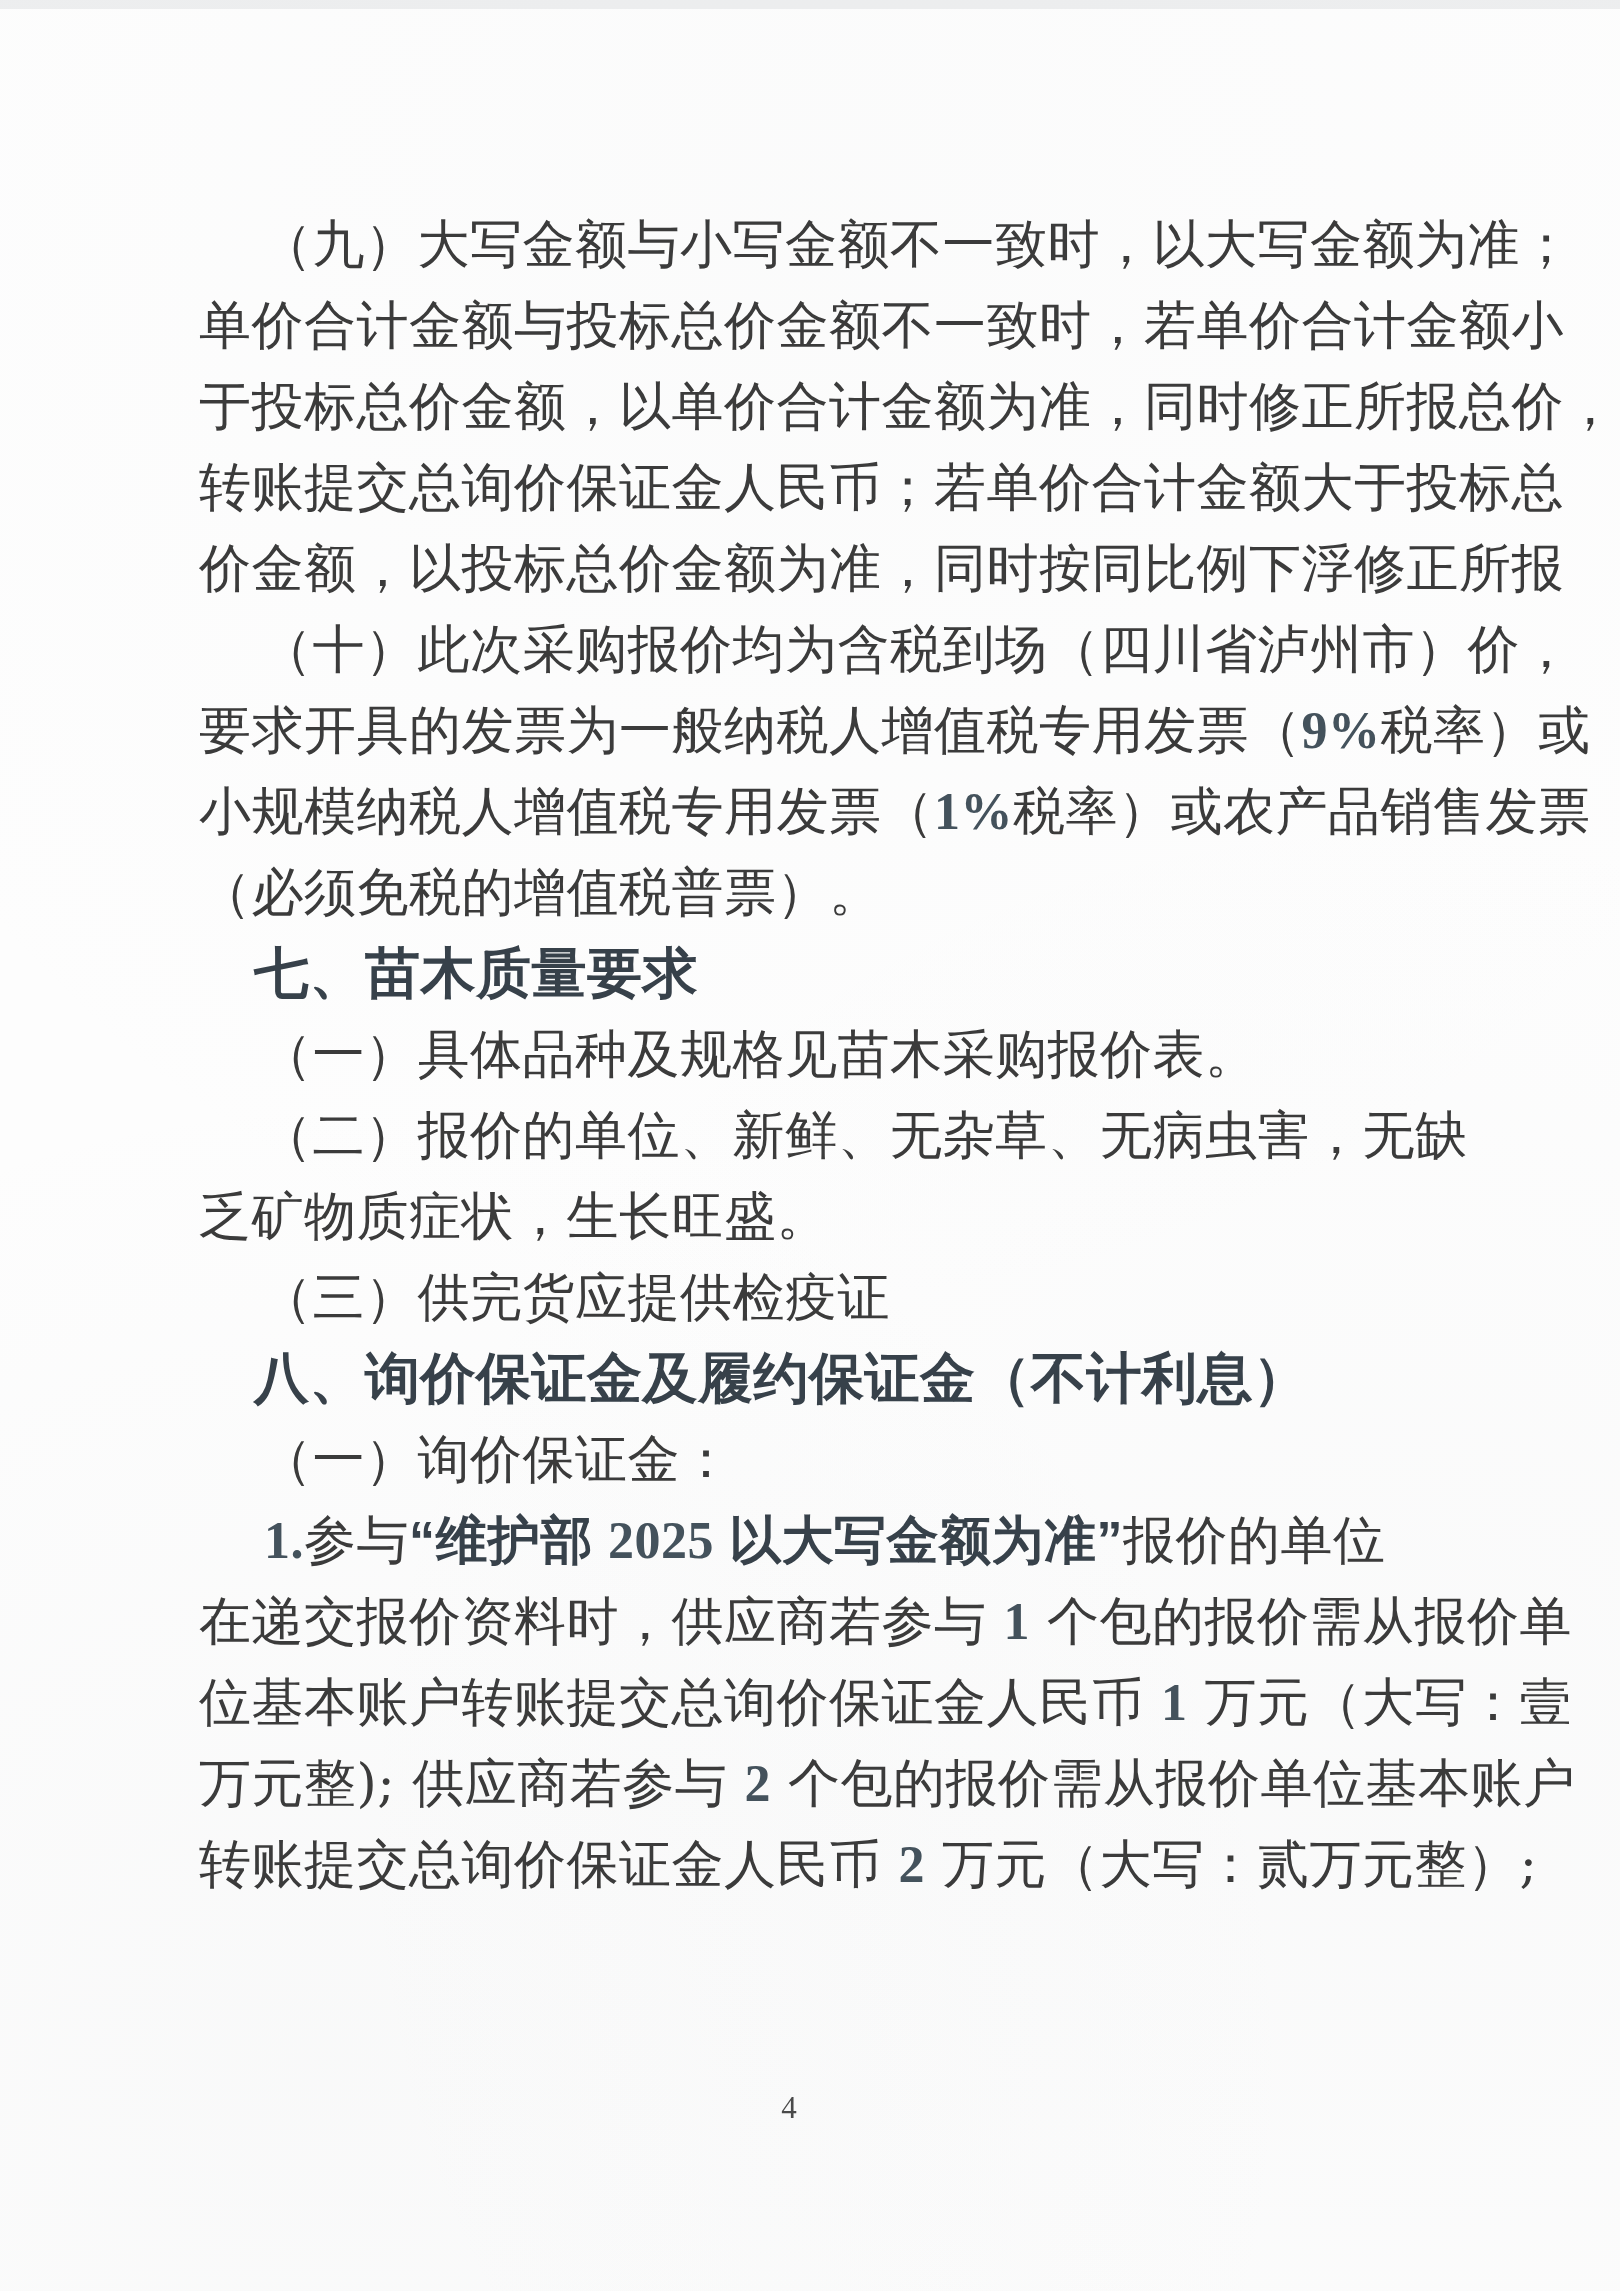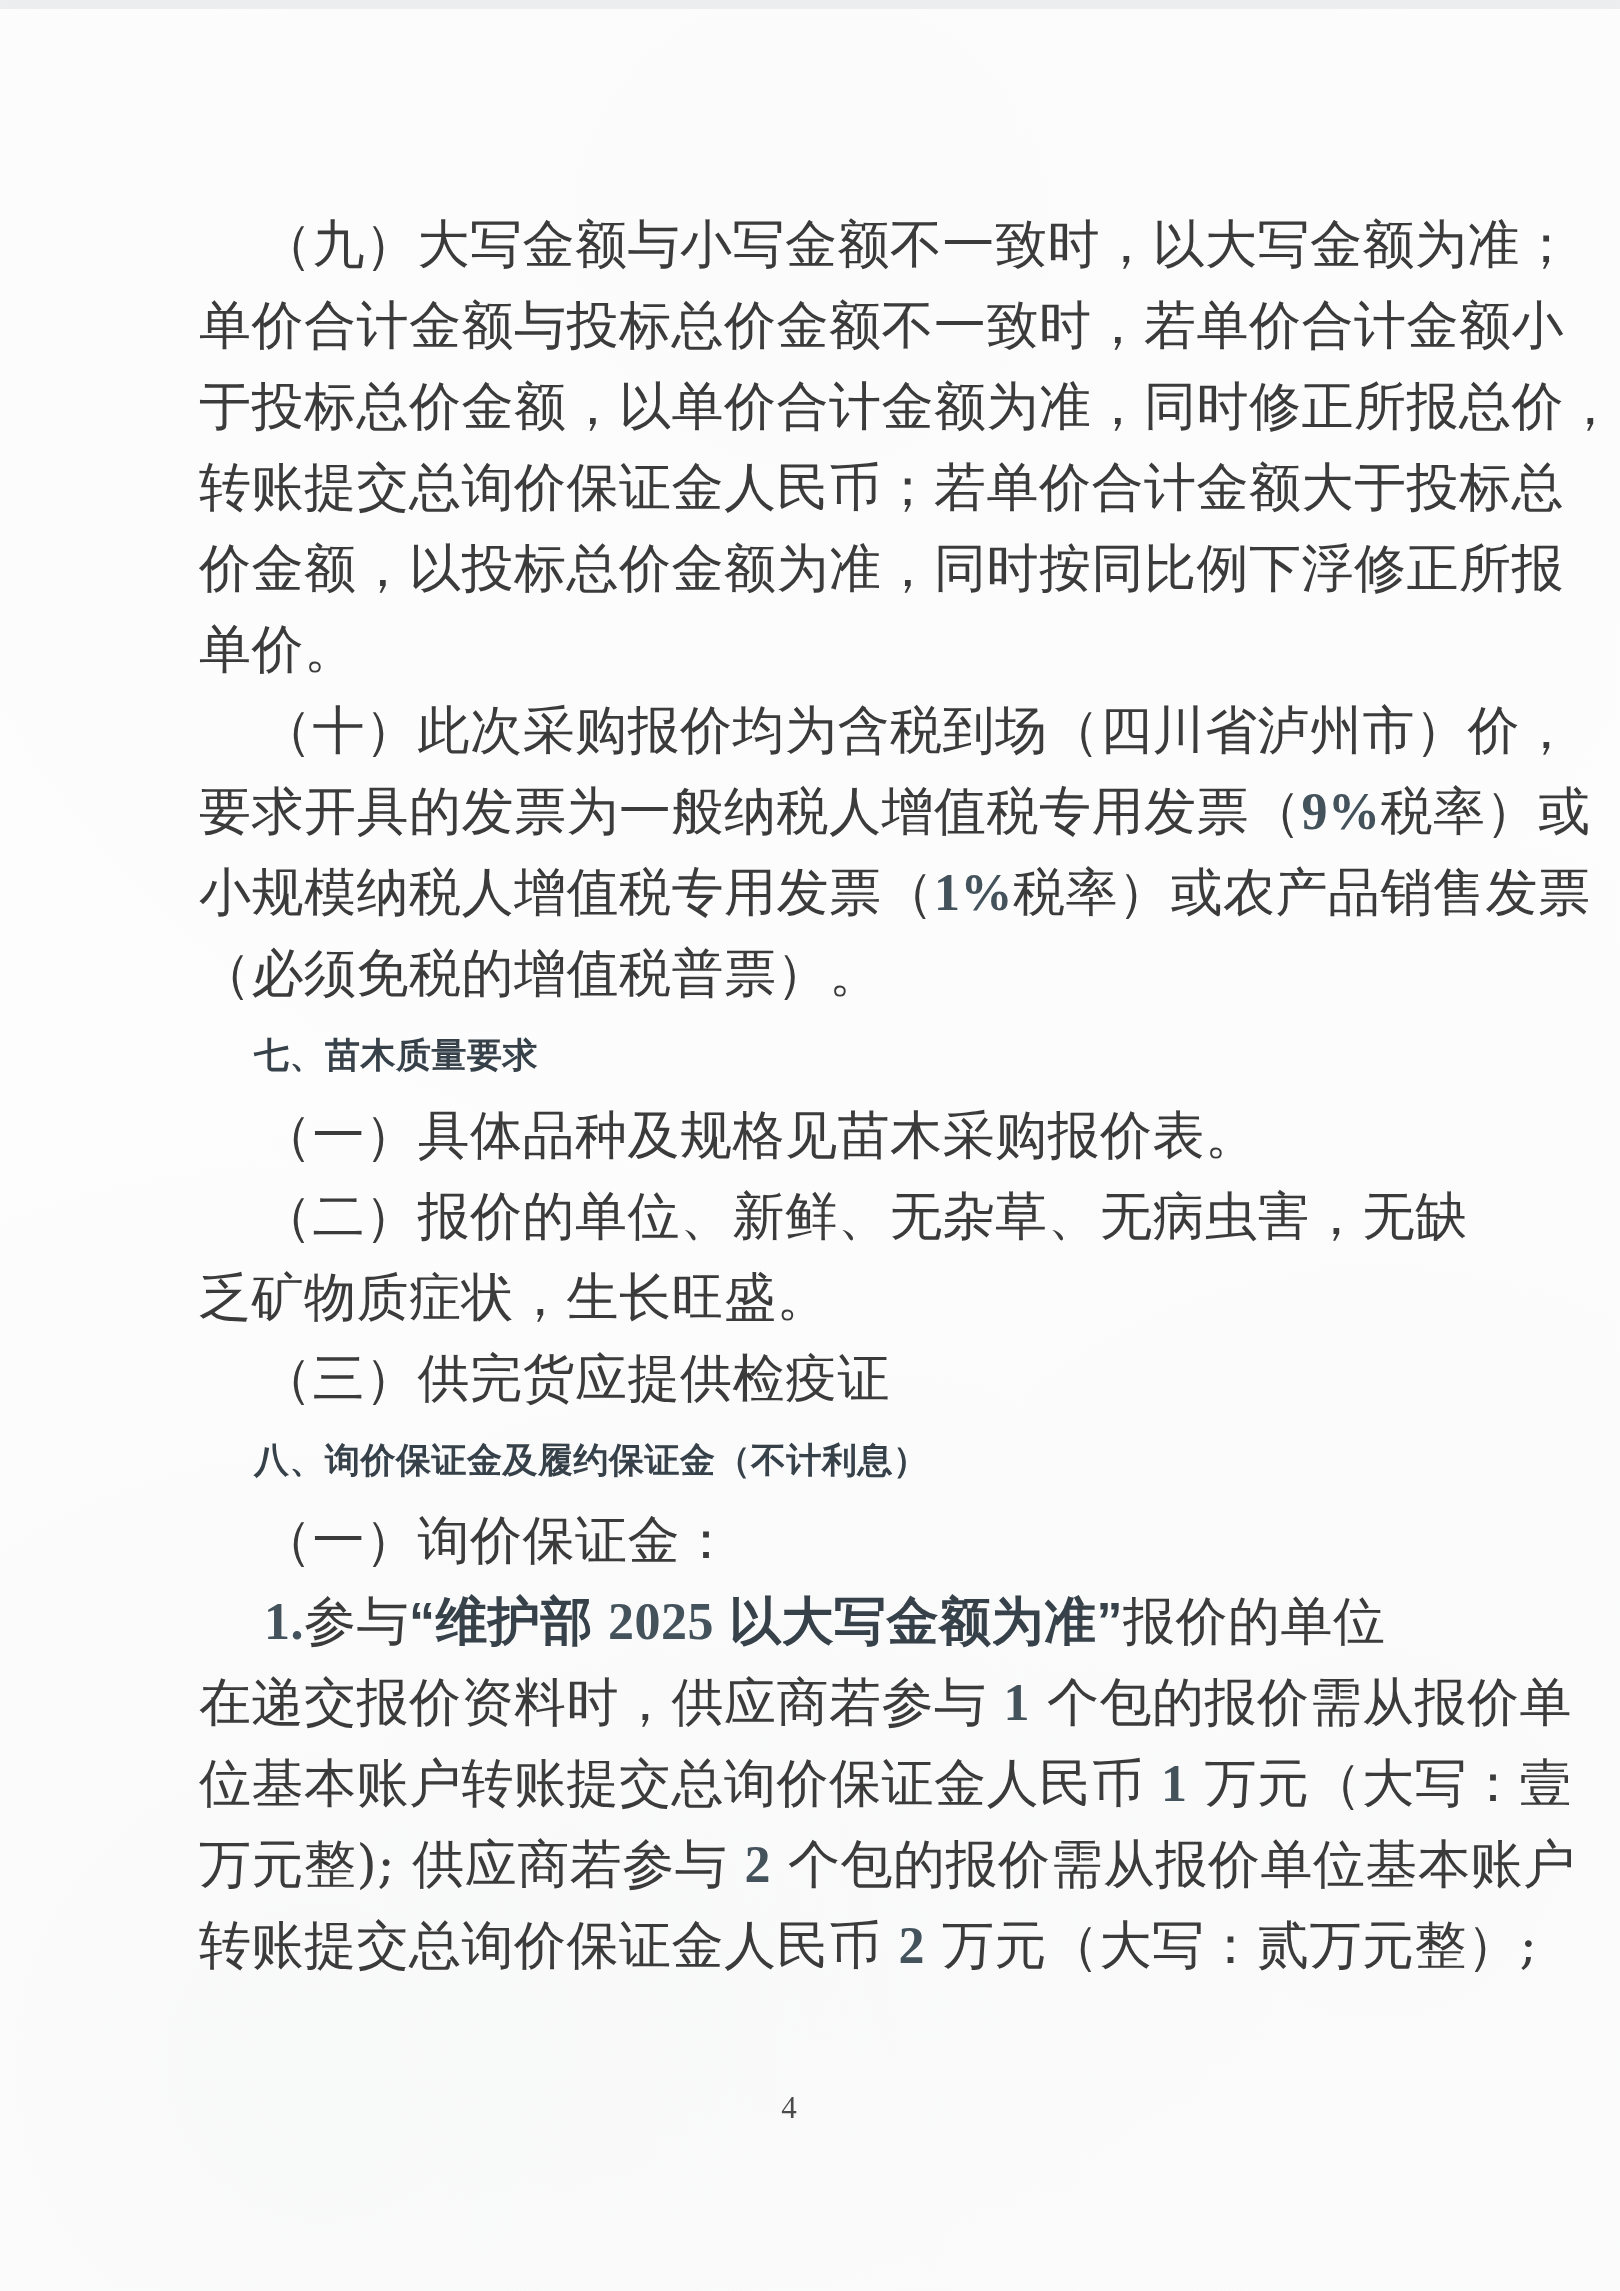--- a/index.html
+++ b/index.html
@@ -46,21 +46,21 @@
     white-space: nowrap;
     letter-spacing: 0.5px;
   }
   .indent-para { padding-left: 61px; }
   .indent-num  { padding-left: 65px; }
   .heading {
     padding-left: 55px;
     font-family: "Liberation Sans", "DejaVu Sans", sans-serif;
     font-weight: 700;
     color: #353535;
-    font-size: 35px;
+    font-size: 55px;
   }
   .run-body { font-family: "DejaVu Serif", "Liberation Serif", serif; }
   .run-hei {
     font-family: "Liberation Sans", "DejaVu Sans", sans-serif;
     font-weight: 700;
     color: #37414a;
   }
   .run-num {
     font-family: "Liberation Serif", "DejaVu Serif", serif;
     font-weight: 700;
@@ -84,21 +84,20 @@
 <div class="scan-edge"></div>
 <div class="scan-texture"></div>
 
 <main>
   <div class="content" id="doc-content">
       <div class="line indent-para"><span class="run-body">（九）大写金额与小写金额不一致时，以大写金额为准；</span></div>
       <div class="line"><span class="run-body">单价合计金额与投标总价金额不一致时，若单价合计金额小</span></div>
       <div class="line"><span class="run-body">于投标总价金额，以单价合计金额为准，同时修正所报总价，</span></div>
       <div class="line"><span class="run-body">转账提交总询价保证金人民币；若单价合计金额大于投标总</span></div>
       <div class="line"><span class="run-body">价金额，以投标总价金额为准，同时按同比例下浮修正所报</span></div>
-      <div class="line"><span class="run-body">单价。</span></div>
       <div class="line indent-para"><span class="run-body">（十）此次采购报价均为含税到场（四川省泸州市）价，</span></div>
       <div class="line"><span class="run-body">要求开具的发票为一般纳税人增值税专用发票（</span><span class="run-num">9%</span><span class="run-body">税率）或</span></div>
       <div class="line"><span class="run-body">小规模纳税人增值税专用发票（</span><span class="run-num">1%</span><span class="run-body">税率）或农产品销售发票</span></div>
       <div class="line"><span class="run-body">（必须免税的增值税普票）。</span></div>
       <div class="line heading"><span class="run-hei">七、苗木质量要求</span></div>
       <div class="line indent-para"><span class="run-body">（一）具体品种及规格见苗木采购报价表。</span></div>
       <div class="line indent-para"><span class="run-body">（二）报价的单位、新鲜、无杂草、无病虫害，无缺</span></div>
       <div class="line"><span class="run-body">乏矿物质症状，生长旺盛。</span></div>
       <div class="line indent-para"><span class="run-body">（三）供完货应提供检疫证</span></div>
       <div class="line heading"><span class="run-hei">八、询价保证金及履约保证金（不计利息）</span></div>

